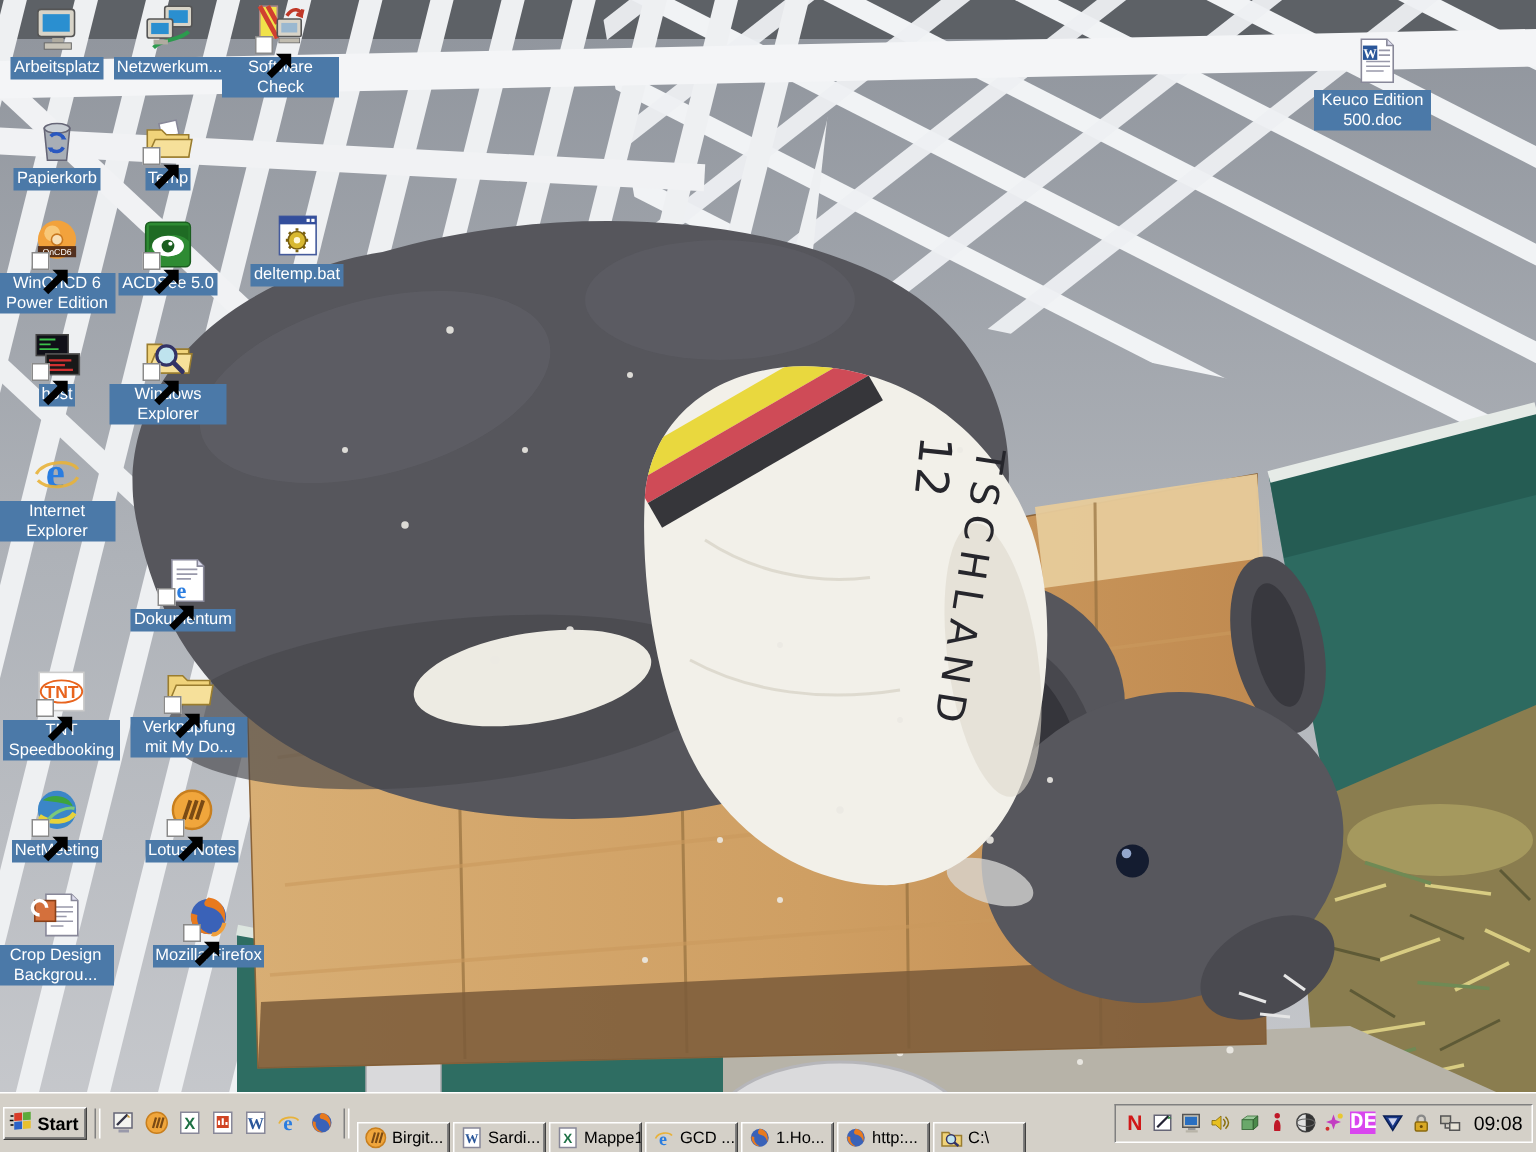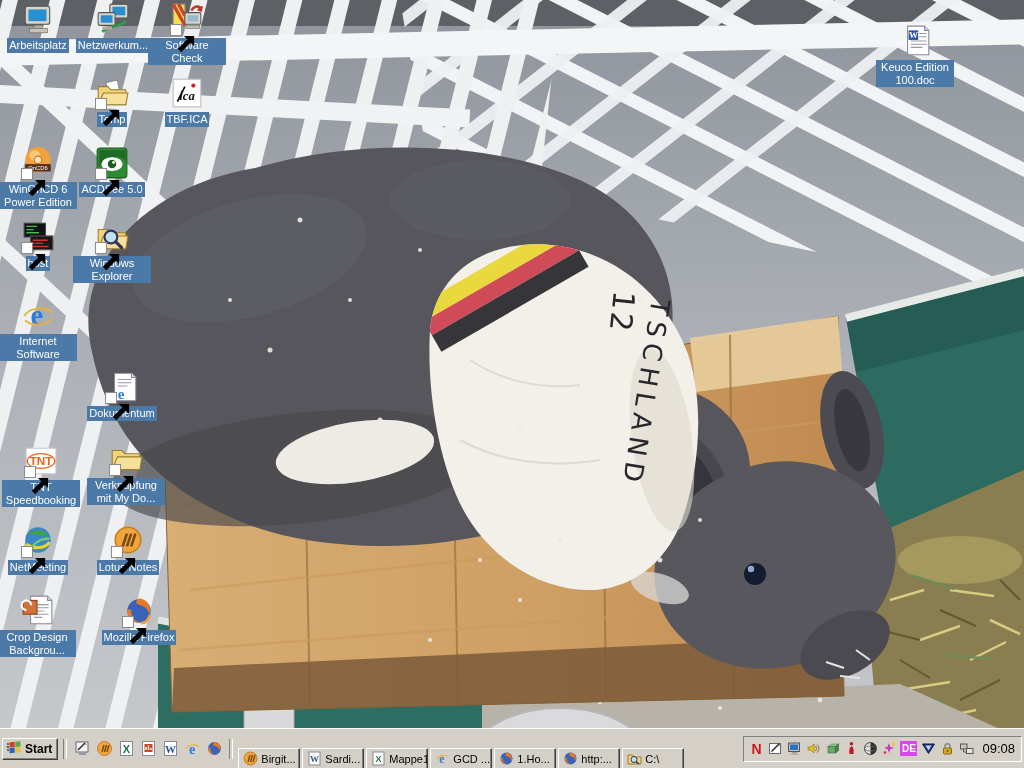--- a/index.html
+++ b/index.html
@@ -23,22 +23,22 @@
   .ql{width:20px;height:20px;display:flex;align-items:center;justify-content:center;cursor:pointer;}
   .ql svg{width:17px;height:17px;display:block;}
   .task{display:flex;align-items:center;gap:3px;width:62px;height:22px;padding:0 4px;font-size:11px;
     white-space:nowrap;overflow:hidden;cursor:pointer;flex:0 0 auto;font-family:"Liberation Sans",sans-serif;color:#000;margin-top:20px;}
   .task svg{width:15px;height:15px;flex:0 0 auto;}
   .spacer{flex:1 1 auto;}
   .tray{display:flex;align-items:center;gap:3px;height:24px;padding:0 6px 0 4px;
     border:1px solid;border-color:#808080 #fff #fff #808080;}
   .tray .ti{width:16px;height:16px;display:flex;align-items:center;justify-content:center;cursor:pointer;}
   .tray .ti svg{width:15px;height:15px;display:block;}
-  .de-badge{width:17px;height:15px;background:#d946ef;color:#fff;font-size:10px;font-weight:bold;
-    display:flex;align-items:center;justify-content:center;cursor:pointer;}
+  .de-badge{width:17px;height:15px;background:#d946ef;color:#fff;font-size:15px;font-weight:bold;
+    display:flex;align-items:center;justify-content:center;cursor:pointer;font-family:Liberation Mono, monospace;}
   .clock{font-size:13px;color:#000;margin-left:5px;}
 </style>
 </head>
 <body>
 
 <div id="screen">
 
   <svg id="wallpaper" width="1024" height="740" viewBox="0 0 1024 740">
     <defs>
       <linearGradient id="bgg" x1="0" y1="0" x2="0" y2="1">
@@ -242,49 +242,49 @@
         <span class="sc">
           <svg viewBox="0 0 10 10">
             <path d="M2.5,7.5 L6,4" stroke="#000" stroke-width="1.4"></path>
             <path d="M6.8,3.2 L3.8,3.2 L6.8,6.2 Z" fill="#000"></path>
           </svg>
         </span>
       </span>
     <span class="lbl">Software Check</span>
   </div>
 
+  <div class="dicon" style="left:-1px;top:76px">
+    <span class="ic">
+        <svg viewBox="0 0 32 32">
+          <path d="M8,9 L24,9 L22,29 L10,29 Z" fill="#a8aeb6" stroke="#667"></path>
+          <ellipse cx="16" cy="9" rx="8" ry="3" fill="#c8ced4" stroke="#667"></ellipse>
+          <path d="M12,14 a5,5 0 0 1 8,1 M20,21 a5,5 0 0 1 -8,1" stroke="#2a58c0" stroke-width="2.2" fill="none"></path>
+          <path d="M20,13 l2,3 l-3.4,0 Z M12,24 l-2,-3 l3.4,0 Z" fill="#2a58c0"></path>
+        </svg>
+      </span>
+    <span class="lbl">Papierkorb</span>
+  </div>
 
   <div class="dicon" style="left:73px;top:76px">
     <span class="ic">
         <svg viewBox="0 0 32 32">
           <rect x="11" y="5" width="11" height="9" fill="#fff" stroke="#889" transform="rotate(-12 16 9)"></rect>
           <path d="M3,10 L3,27 L29,27 L29,13 L15,13 L12,10 Z" fill="#f0d37a" stroke="#9a7d2f"></path>
           <path d="M3,27 L8,16 L31,16 L29,27 Z" fill="#f6e09a" stroke="#9a7d2f"></path>
         </svg>
         <span class="sc">
           <svg viewBox="0 0 10 10">
             <path d="M2.5,7.5 L6,4" stroke="#000" stroke-width="1.4"></path>
             <path d="M6.8,3.2 L3.8,3.2 L6.8,6.2 Z" fill="#000"></path>
           </svg>
         </span>
       </span>
     <span class="lbl">Temp</span>
   </div>
 
-  <div class="dicon" style="left:148px;top:76px">
-    <span class="ic">
-        <svg viewBox="0 0 32 32">
-          <rect x="3" y="3" width="26" height="26" fill="#fff" stroke="#bbb"></rect>
-          <circle cx="22" cy="9" r="2" fill="#d02020"></circle>
-          <text x="16" y="23" text-anchor="middle" font-size="12" font-style="italic" font-weight="bold" font-family="'Liberation Serif',serif" fill="#111">ica</text>
-          <path d="M7,24 L14,10" stroke="#111" stroke-width="1.6"></path>
-        </svg>
-      </span>
-    <span class="lbl">TBF.ICA</span>
-  </div>
 
   <div class="dicon" style="left:-1px;top:146px">
     <span class="ic">
         <svg viewBox="0 0 32 32">
           <circle cx="16" cy="13" r="12" fill="#f2a23c"></circle>
           <circle cx="13" cy="9" r="5" fill="#f8c878"></circle>
           <circle cx="16" cy="13" r="3.5" fill="#f8e0b8" stroke="#c87820"></circle>
           <rect x="4" y="17" width="24" height="7" fill="#4a2410" opacity="0.9"></rect>
           <text x="16" y="22.5" text-anchor="middle" font-size="5.5" fill="#fff" font-family="'Liberation Sans',sans-serif">OnCD6</text>
         </svg>
@@ -310,20 +310,34 @@
         <span class="sc">
           <svg viewBox="0 0 10 10">
             <path d="M2.5,7.5 L6,4" stroke="#000" stroke-width="1.4"></path>
             <path d="M6.8,3.2 L3.8,3.2 L6.8,6.2 Z" fill="#000"></path>
           </svg>
         </span>
       </span>
     <span class="lbl">ACDSee 5.0</span>
   </div>
 
+  <div class="dicon" style="left:159px;top:140px">
+    <span class="ic">
+        <svg viewBox="0 0 32 32">
+          <rect x="5" y="4" width="23" height="24" fill="#fff" stroke="#445a9c"></rect>
+          <rect x="5" y="4" width="23" height="5" fill="#334e9c"></rect>
+          <rect x="22" y="5.5" width="2" height="2" fill="#fff"></rect>
+          <rect x="25" y="5.5" width="2" height="2" fill="#fff"></rect>
+          <circle cx="16" cy="19" r="5.5" fill="#d8b830" stroke="#7a6010"></circle>
+          <circle cx="16" cy="19" r="2" fill="#fff8d8"></circle>
+          <path d="M16,11.5 V13 M16,25 V26.5 M9,19 H10.5 M21.5,19 H23 M11,14 l1.2,1.2 M19.8,22.8 l1.2,1.2 M21,14 l-1.2,1.2 M12.2,22.8 L11,24" stroke="#7a6010" stroke-width="1.8"></path>
+        </svg>
+      </span>
+    <span class="lbl">deltemp.bat</span>
+  </div>
 
   <div class="dicon" style="left:-1px;top:220px">
     <span class="ic">
         <svg viewBox="0 0 32 32">
           <rect x="3" y="3" width="20" height="13" fill="#101018" stroke="#444"></rect>
           <path d="M5,6 h10 M5,9 h7 M5,12 h12" stroke="#3cc24a" stroke-width="1.2"></path>
           <rect x="9" y="15" width="21" height="13" fill="#181818" stroke="#555"></rect>
           <path d="M11,19 h14 M11,22 h10 M11,25 h15" stroke="#d03030" stroke-width="1.4"></path>
         </svg>
         <span class="sc">
@@ -355,21 +369,21 @@
   </div>
 
 
   <div class="dicon" style="left:-1px;top:298px">
     <span class="ic">
         <svg viewBox="0 0 32 32">
           <text x="15" y="25" text-anchor="middle" font-size="27" font-weight="bold" font-family="'Liberation Serif',serif" fill="#2a7de0">e</text>
           <path d="M3,17 C8,8 26,8 29,14 M4,21 C10,27 25,26 29,19" stroke="#e8b23a" stroke-width="2" fill="none" opacity="0.9"></path>
         </svg>
       </span>
-    <span class="lbl">Internet Software</span>
+    <span class="lbl">Internet Explorer</span>
   </div>
 
 
   <div class="dicon" style="left:83px;top:370px">
     <span class="ic">
         <svg viewBox="0 0 32 32">
           <path d="M9,3 L25,3 L29,7 L29,29 L9,29 Z" fill="#fff" stroke="#889"></path>
           <path d="M25,3 L25,7 L29,7" fill="#dde" stroke="#889"></path>
           <path d="M12,9 h13 M12,12 h13 M12,15 h9" stroke="#99a" stroke-width="1"></path>
           <text x="15" y="27" text-anchor="middle" font-size="14" font-weight="bold" font-family="'Liberation Serif',serif" fill="#2a7de0">e</text>
@@ -485,21 +499,21 @@
   <div class="dicon" style="left:876px;top:24px">
     <span class="ic">
         <svg viewBox="0 0 32 32">
           <path d="M9,2 L25,2 L29,6 L29,29 L9,29 Z" fill="#fff" stroke="#889"></path>
           <path d="M25,2 L25,6 L29,6" fill="#dde" stroke="#889"></path>
           <path d="M20,9 h7 M20,12 h7 M12,16 h15 M12,19 h15 M12,22 h11" stroke="#99a" stroke-width="1"></path>
           <rect x="10" y="6" width="9" height="9" fill="#2b579a"></rect>
           <text x="14.5" y="13.5" text-anchor="middle" font-size="8.5" font-weight="bold" font-family="'Liberation Serif',serif" fill="#fff">W</text>
         </svg>
       </span>
-    <span class="lbl">Keuco Edition 100.doc</span>
+    <span class="lbl">Keuco Edition 500.doc</span>
   </div>
 
   <div id="taskbar">
 
     <button class="raised start">
       <span><svg width="16" height="15" viewBox="0 0 16 15">
             <g transform="skewY(-5 )">
               <rect x="3.5" y="2.5" width="5.2" height="5.2" fill="#d83b28"></rect>
               <rect x="9.3" y="2.5" width="5.2" height="5.2" fill="#5daa3c"></rect>
               <rect x="3.5" y="8.3" width="5.2" height="5.2" fill="#2a62c8"></rect>

